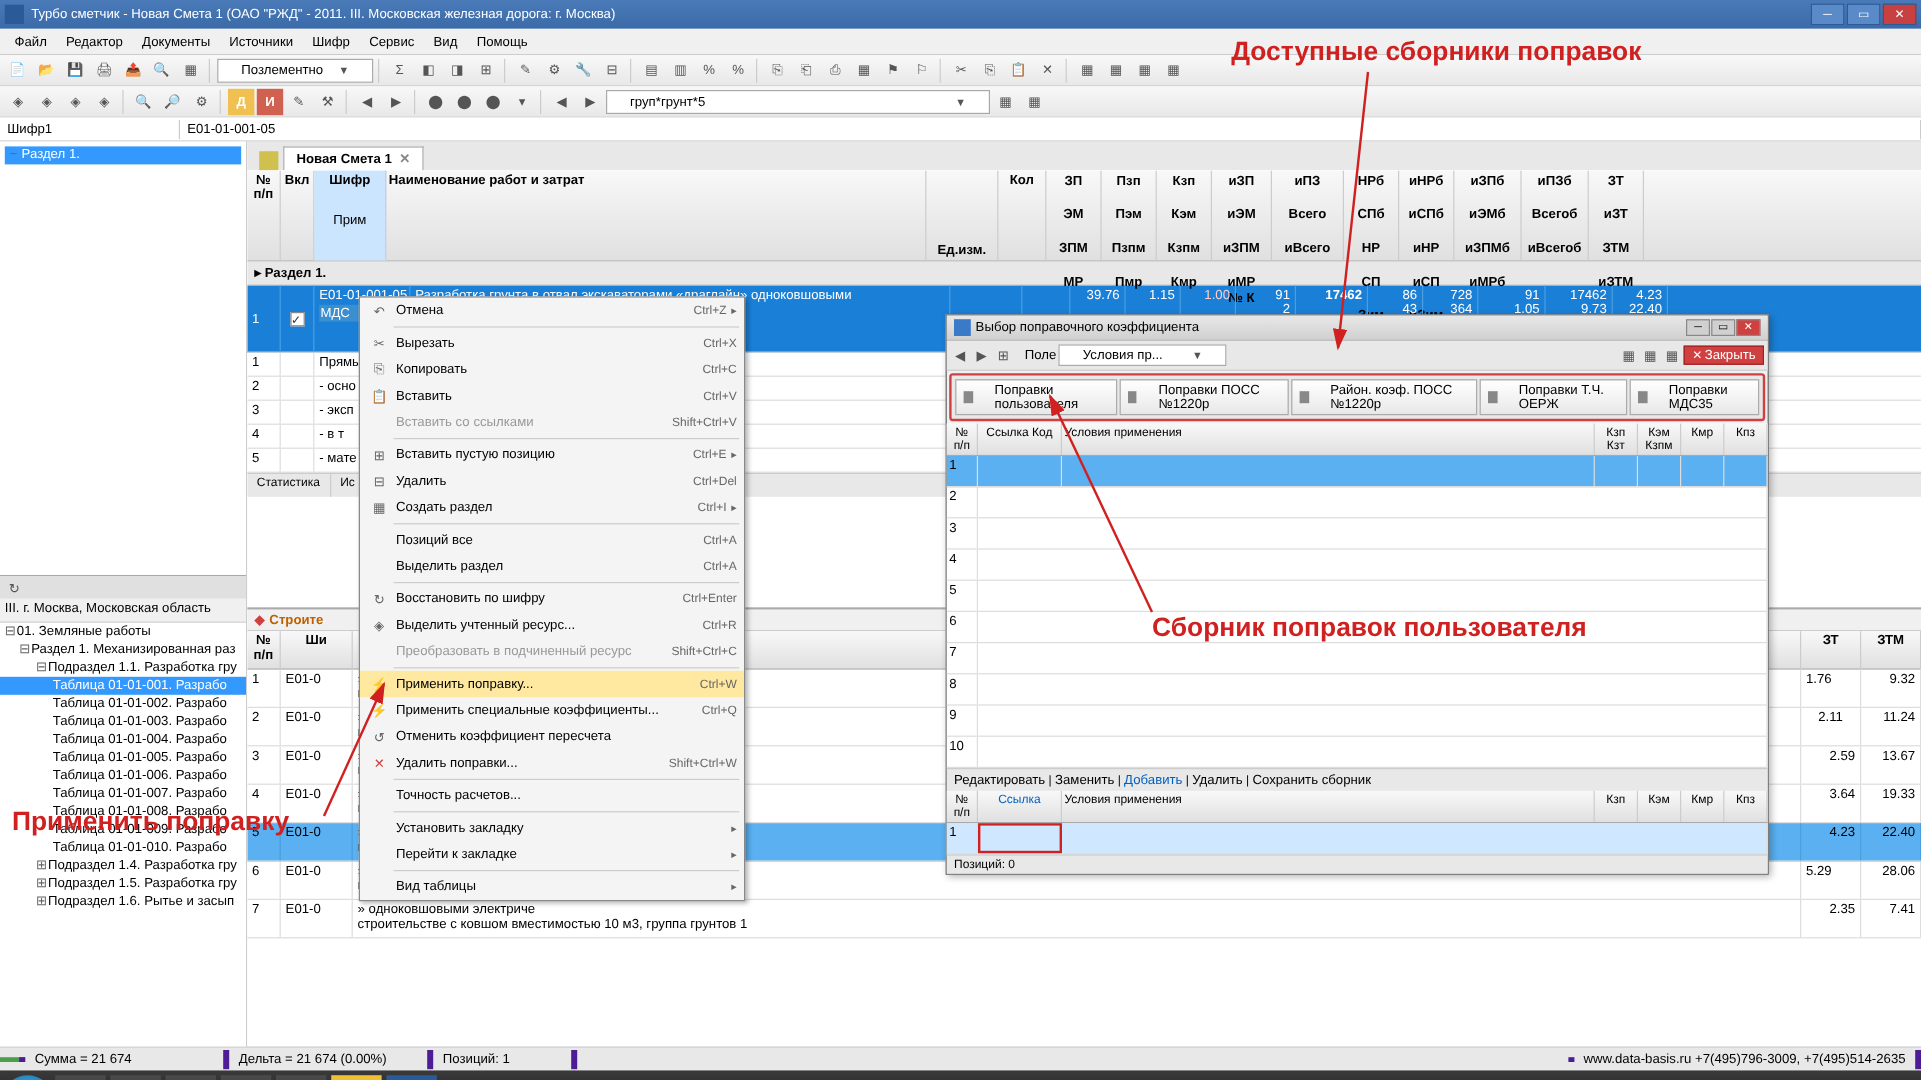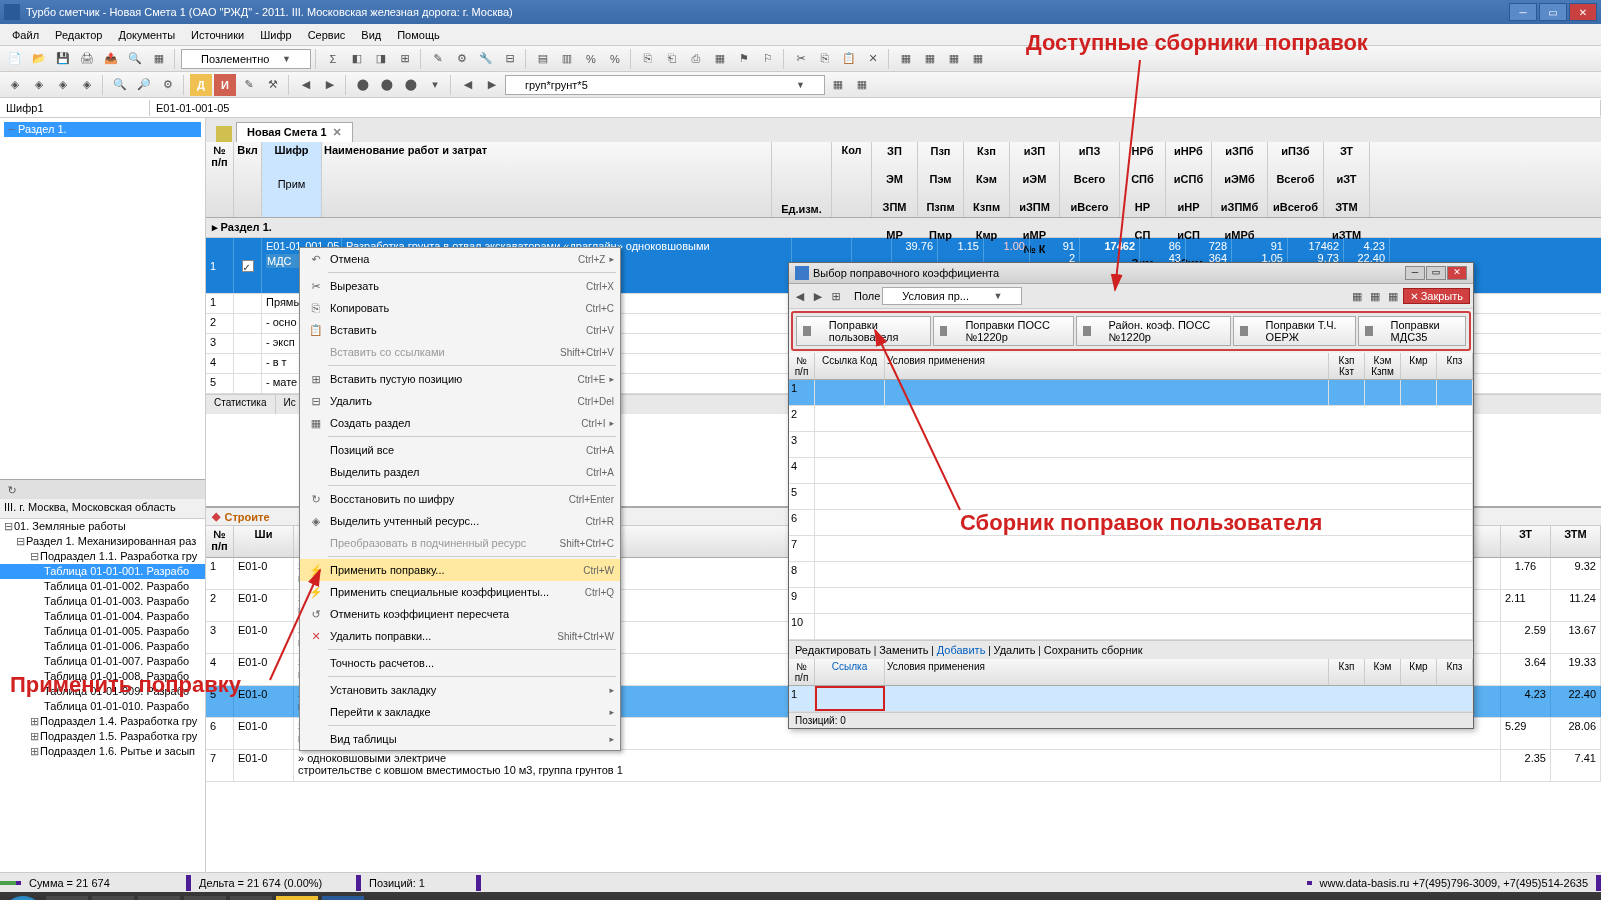--- a/index.html
+++ b/index.html
@@ -454,28 +454,28 @@
           </div>
         <div class="gh" style="width:50px">
             <b>ЗТМ</b>
           </div>
       </div>
       <div id="botrows">
           <div class="grow" style="height:32px">
       <div class="gc" style="width:28px">1</div>
       <div class="gc" style="width:60px">Е01-0</div>
       <div class="gc" style="flex:1">» одноковшовыми электриче<br>па грунтов 1</div>
-      <div class="gc" style="width:50px;text-align:center">1.76</div>
+      <div class="gc" style="width:50px;text-align:left">1.76</div>
       <div class="gc" style="width:50px;text-align:right">9.32</div>
     </div>
           <div class="grow" style="height:32px">
       <div class="gc" style="width:28px">2</div>
       <div class="gc" style="width:60px">Е01-0</div>
       <div class="gc" style="flex:1">» одноковшовыми электриче<br>па грунтов 2</div>
-      <div class="gc" style="width:50px;text-align:left">2.11</div>
+      <div class="gc" style="width:50px;text-align:center">2.11</div>
       <div class="gc" style="width:50px;text-align:right">11.24</div>
     </div>
           <div class="grow" style="height:32px">
       <div class="gc" style="width:28px">3</div>
       <div class="gc" style="width:60px">Е01-0</div>
       <div class="gc" style="flex:1">» одноковшовыми электриче<br>па грунтов 3</div>
       <div class="gc" style="width:50px;text-align:right">2.59</div>
       <div class="gc" style="width:50px;text-align:right">13.67</div>
     </div>
           <div class="grow" style="height:32px">

